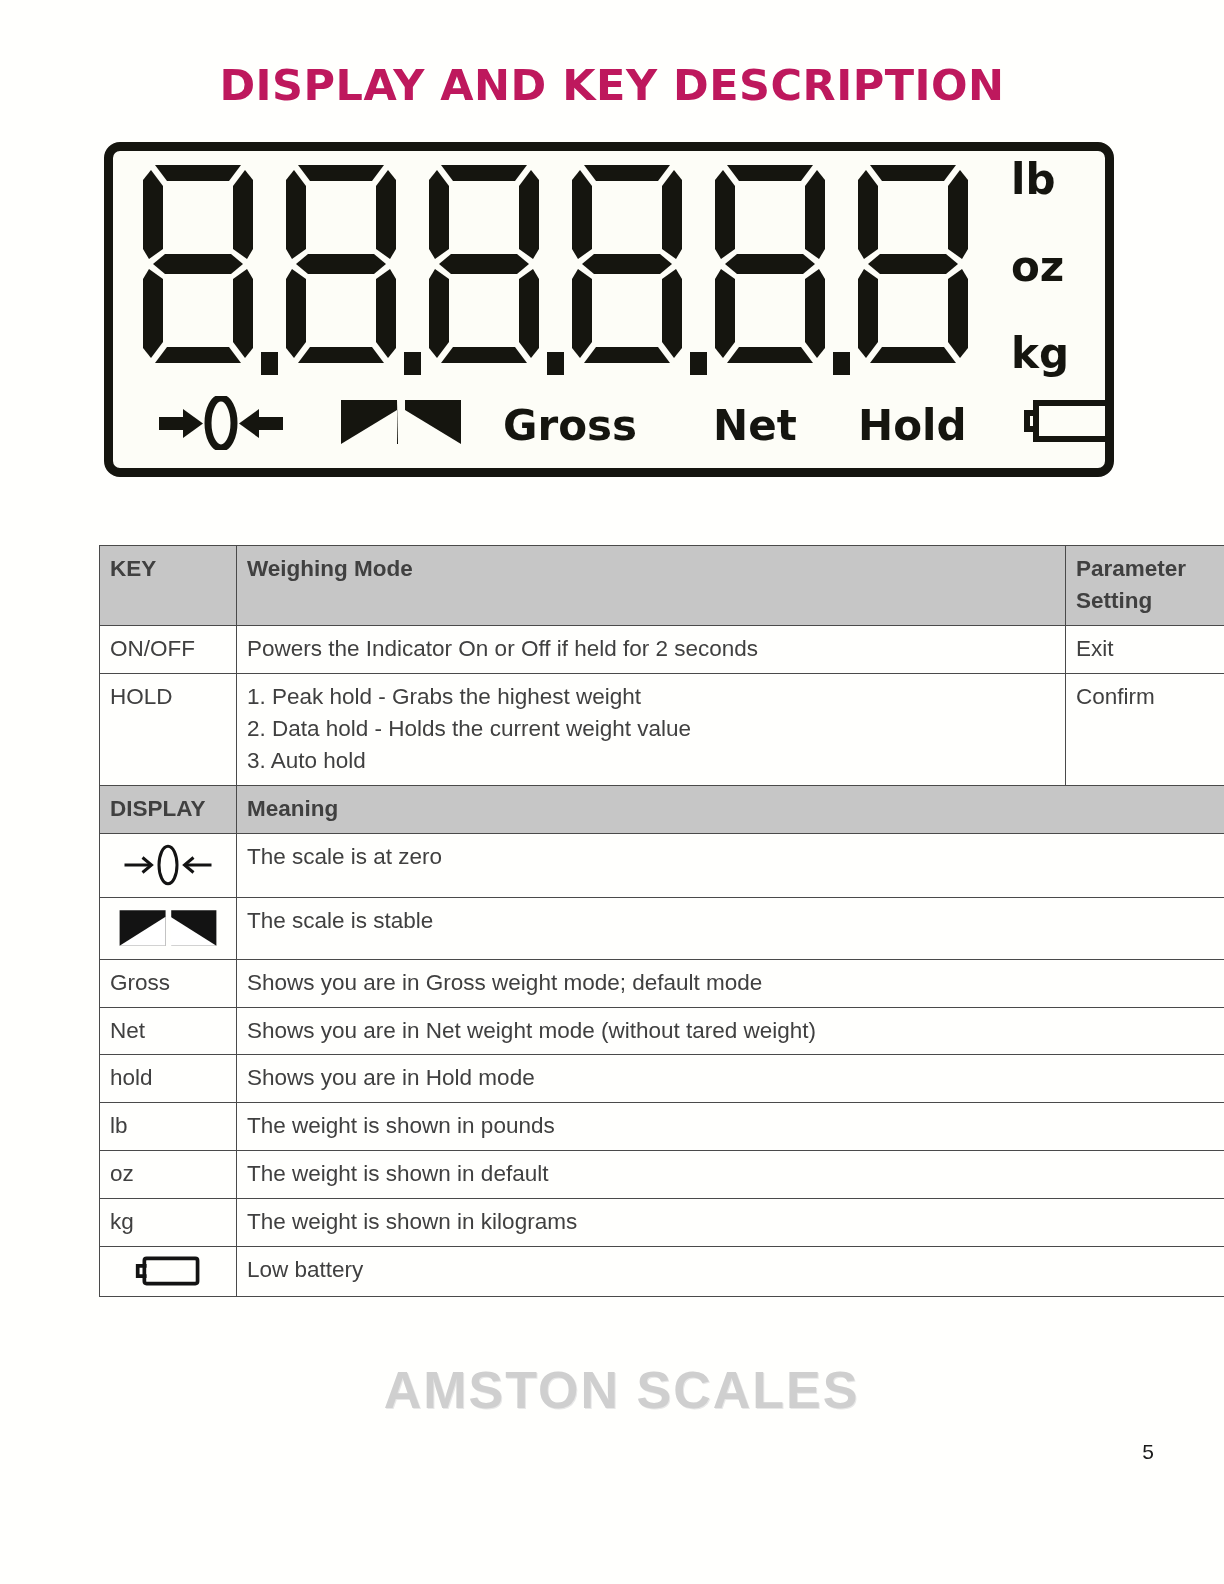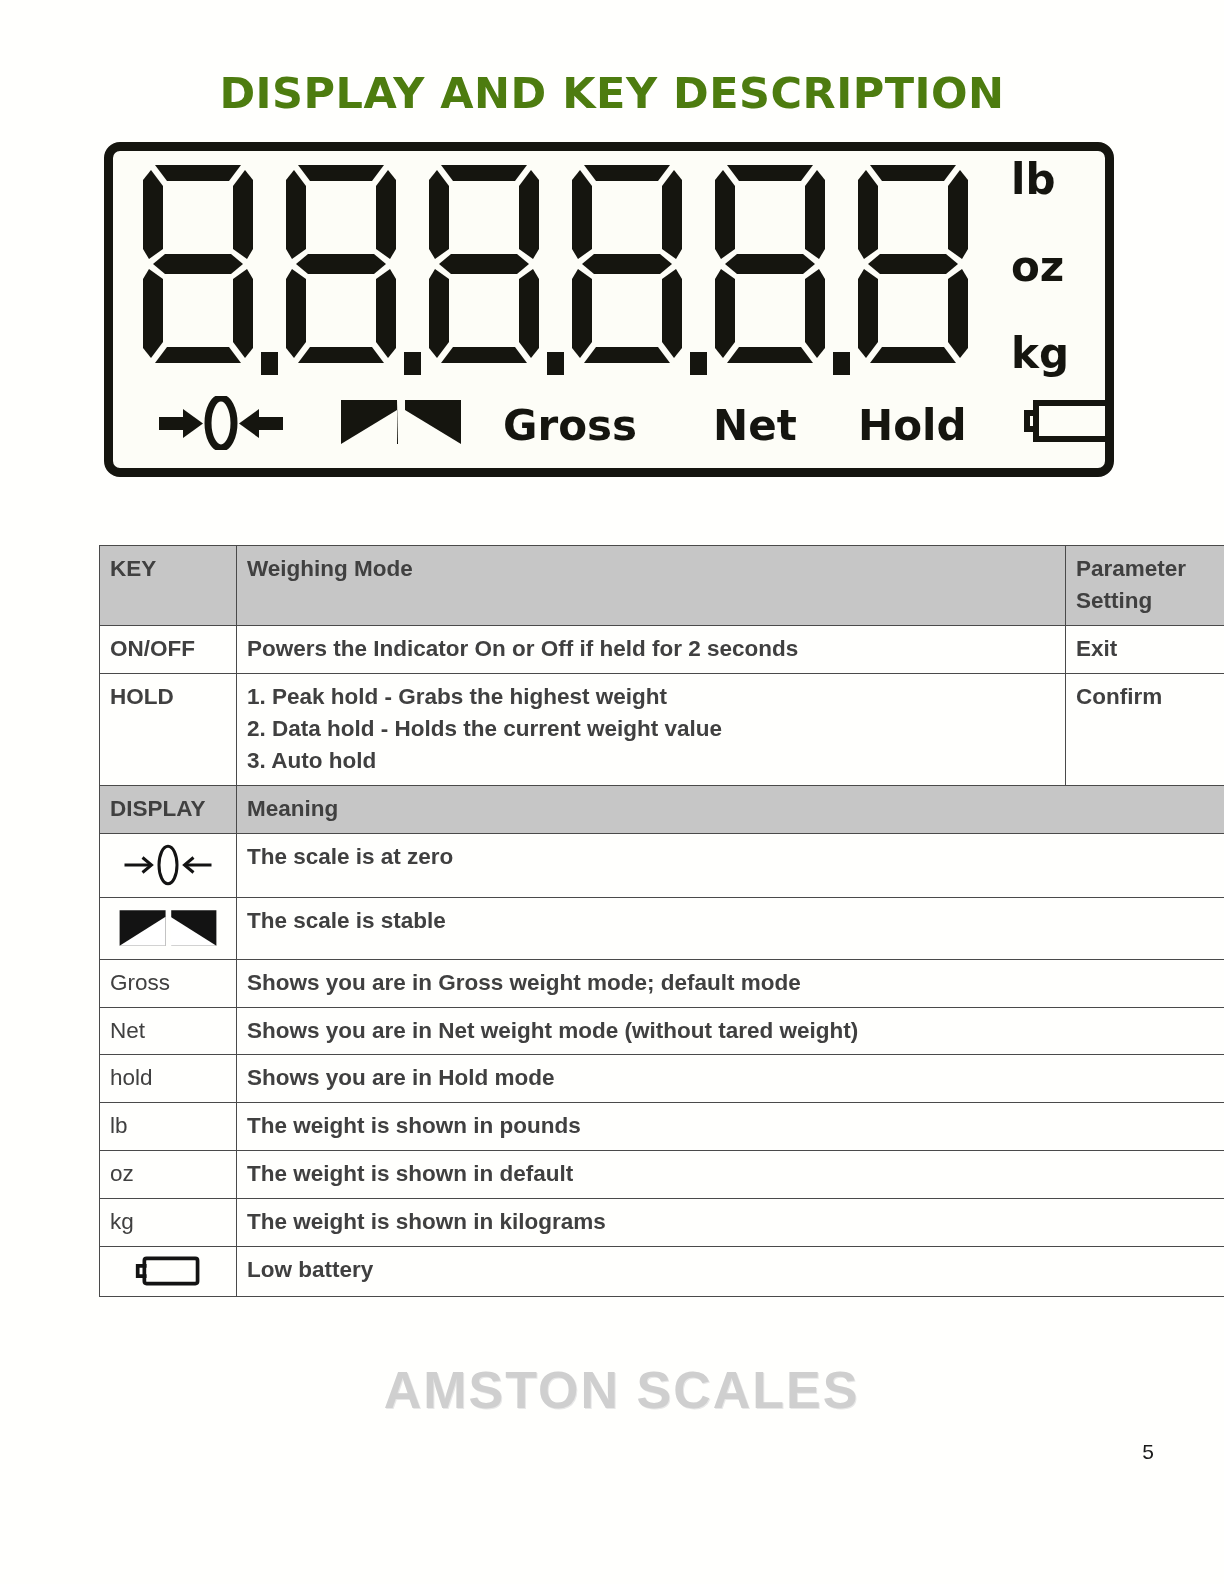--- a/index.html
+++ b/index.html
@@ -12,28 +12,28 @@
   .page {
     position: relative;
     width: 1224px; height: 1584px;
     background: #fffffd;
     overflow: hidden;
   }
 
   
   .title {
     position: absolute;
-    left: 0; top: 68px;
+    left: 0; top: 60px;
     width: 1224px;
     text-align: center;
     font-family: "DejaVu Sans", sans-serif;
     font-weight: 700;
     font-size: 43px;
     letter-spacing: 0.5px;
-    color: #4d7c0f;
+    color: #be185d;
     white-space: nowrap;
   }
 
   
   .lcd-wrap {
     position: absolute;
     left: 104px; top: 142px;
     width: 1010px; height: 335px;
     background: #fdfdf7;
     border: 9px solid #15150f;
@@ -111,21 +111,21 @@
     width: 1205px;
     border-collapse: collapse;
     font-size: 22.5px;
     color: #404040;
   }
   .tbl td, .tbl th {
     border: 1px solid #4a4a4a;
     padding: 7px 10px 8px 10px;
     vertical-align: top;
     text-align: left;
-    font-weight: bold;
+    font-weight: normal;
     line-height: 1.42;
   }
   .hdr td { background: #c6c6c6; font-weight: bold; }
   .key-cell { width: 137px; font-weight: bold; white-space: nowrap; }
   .par-cell { width: 238px; }
   .mid-align { vertical-align: middle; }
   .sym-cell {
     width: 137px;
     text-align: center;
     vertical-align: middle;

